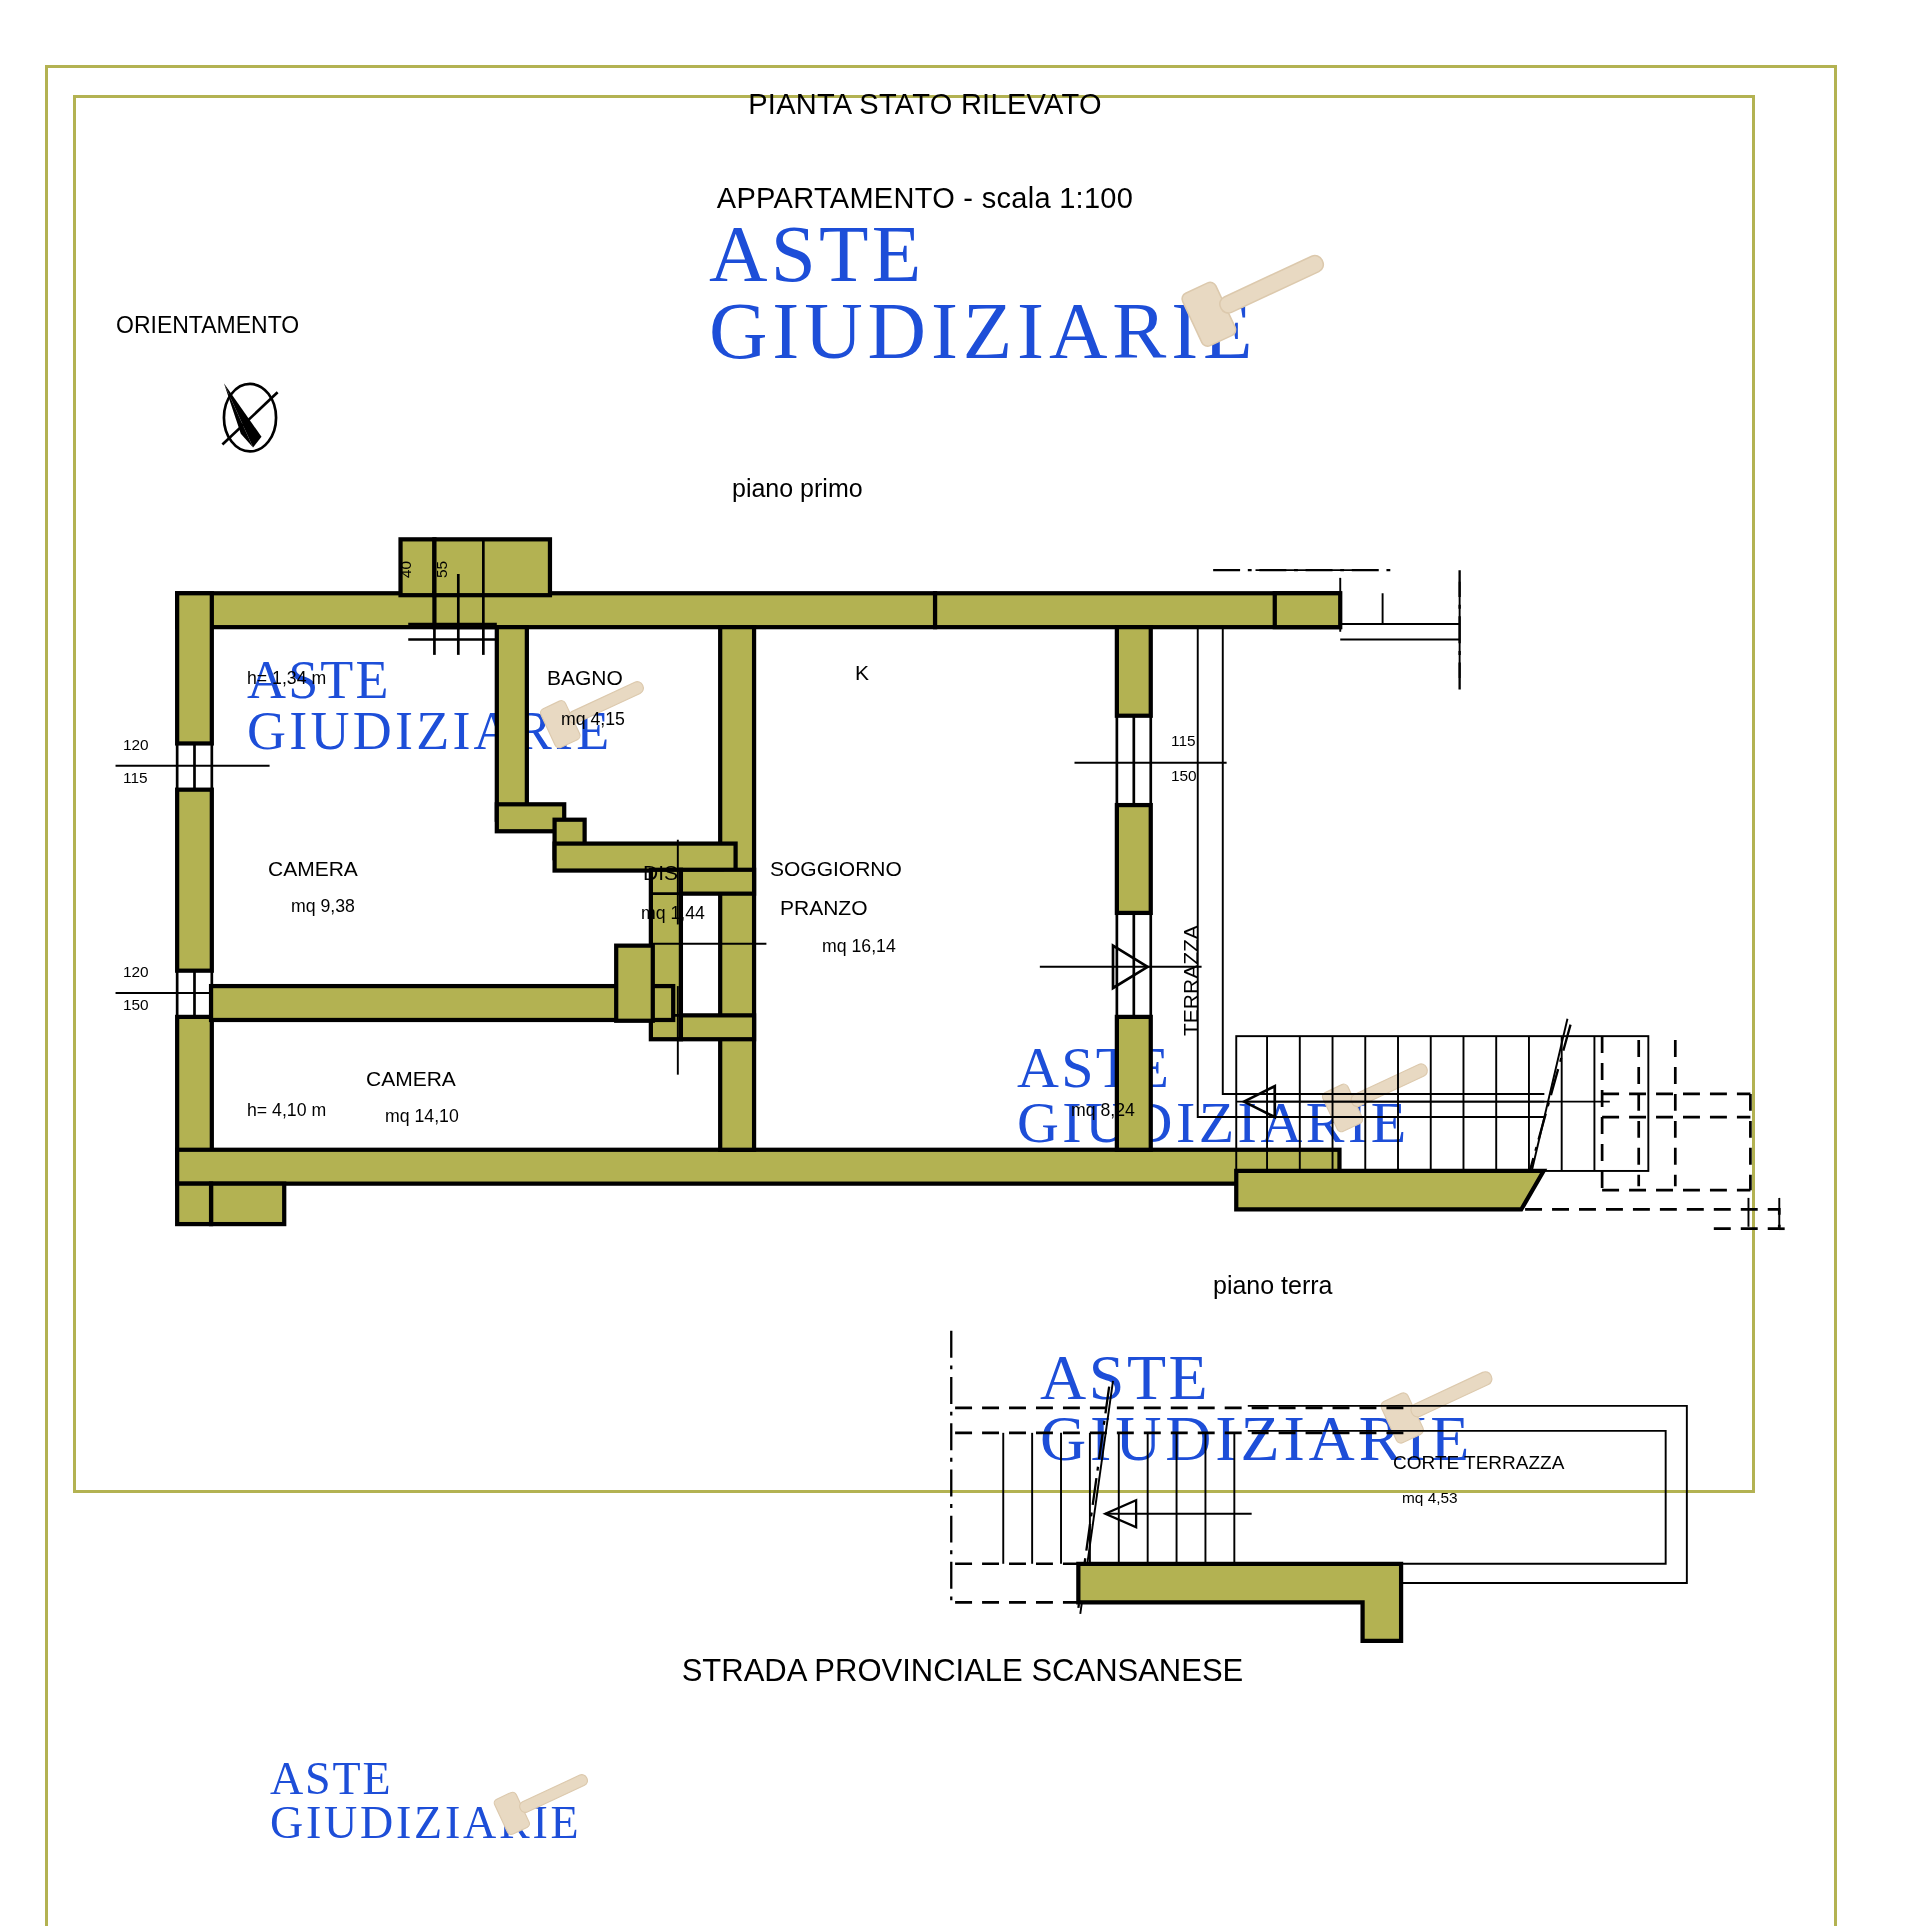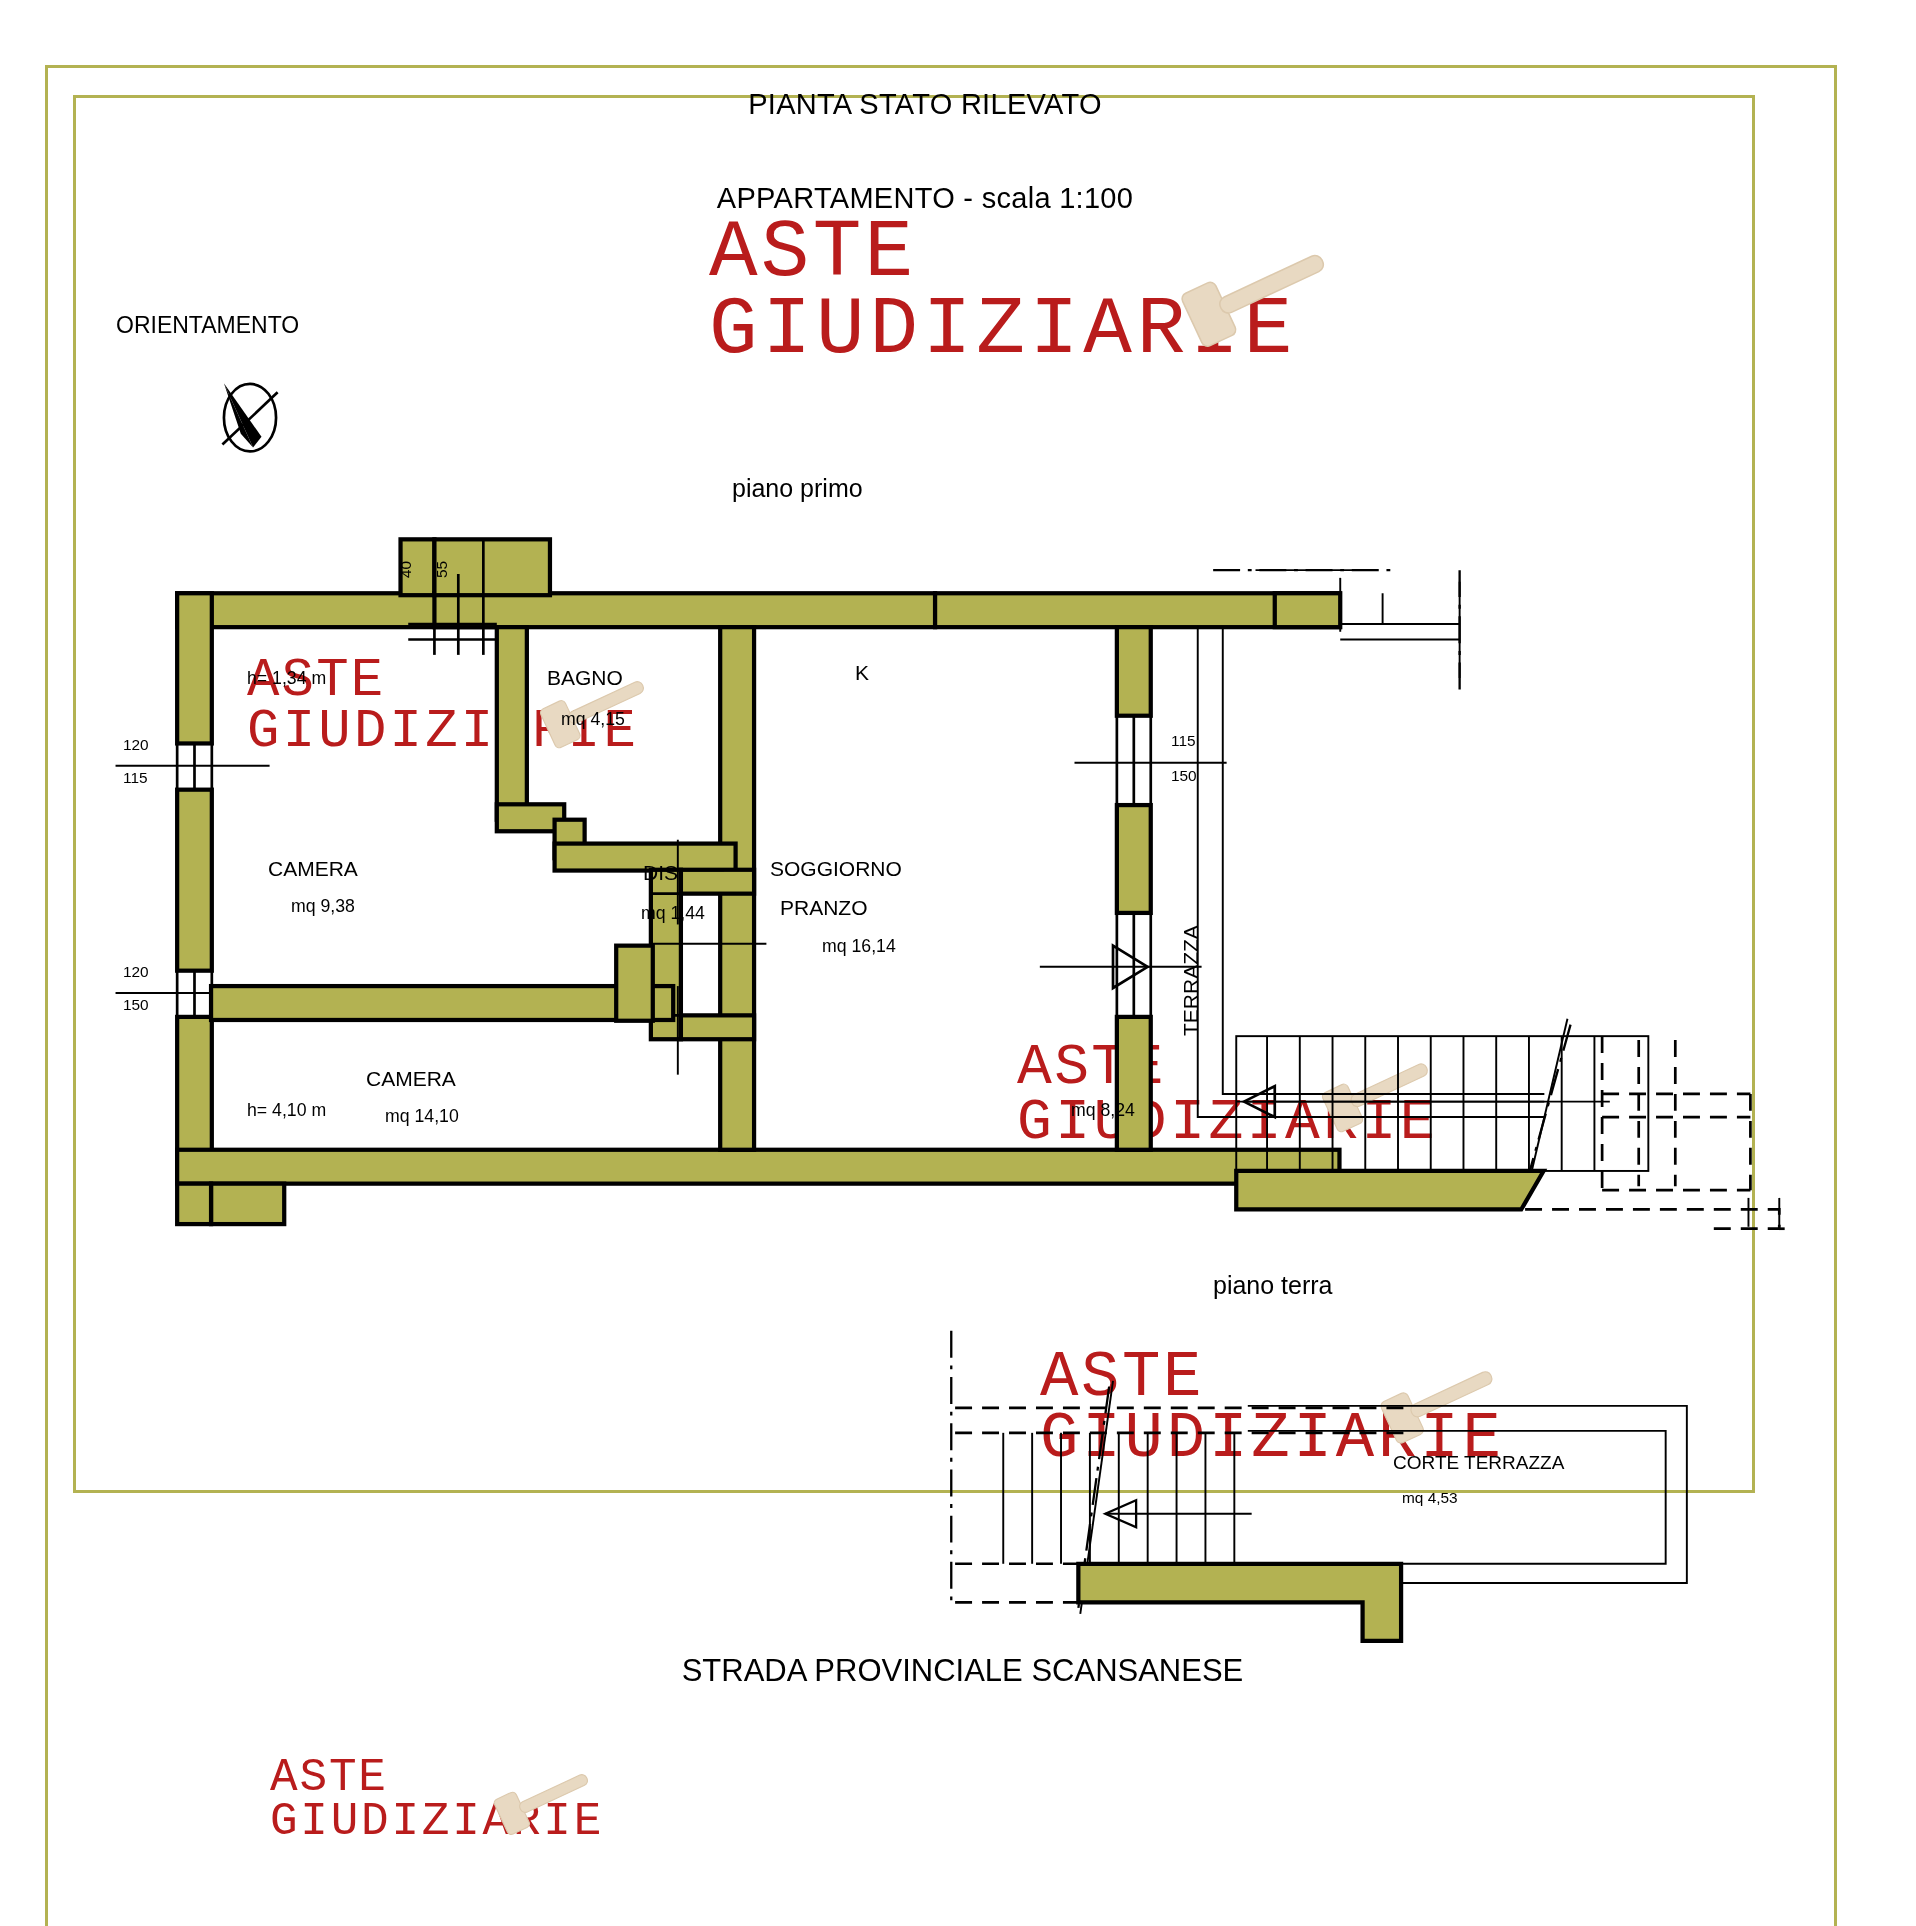--- a/index.html
+++ b/index.html
@@ -29,22 +29,22 @@
     width: 1682px; height: 1398px;
     border: 3.5px solid #b3b252;
     box-sizing: border-box;
   }
 
   
   .wm {
     position: absolute;
     pointer-events: none;
     user-select: none;
-    font-family: Liberation Mono, monospace;
-    color: #b91c1c;
+    font-family: Liberation Serif, serif;
+    color: #1d4ed8;
     font-weight: 300;
     letter-spacing: 0.04em;
     white-space: nowrap;
     line-height: 0.95;
     z-index: 1;
   }
   .wm .l1 { display:block; }
   .wm .l2 { display:block; letter-spacing: 0.06em; }
   .wm-gavel {
     position: absolute;

